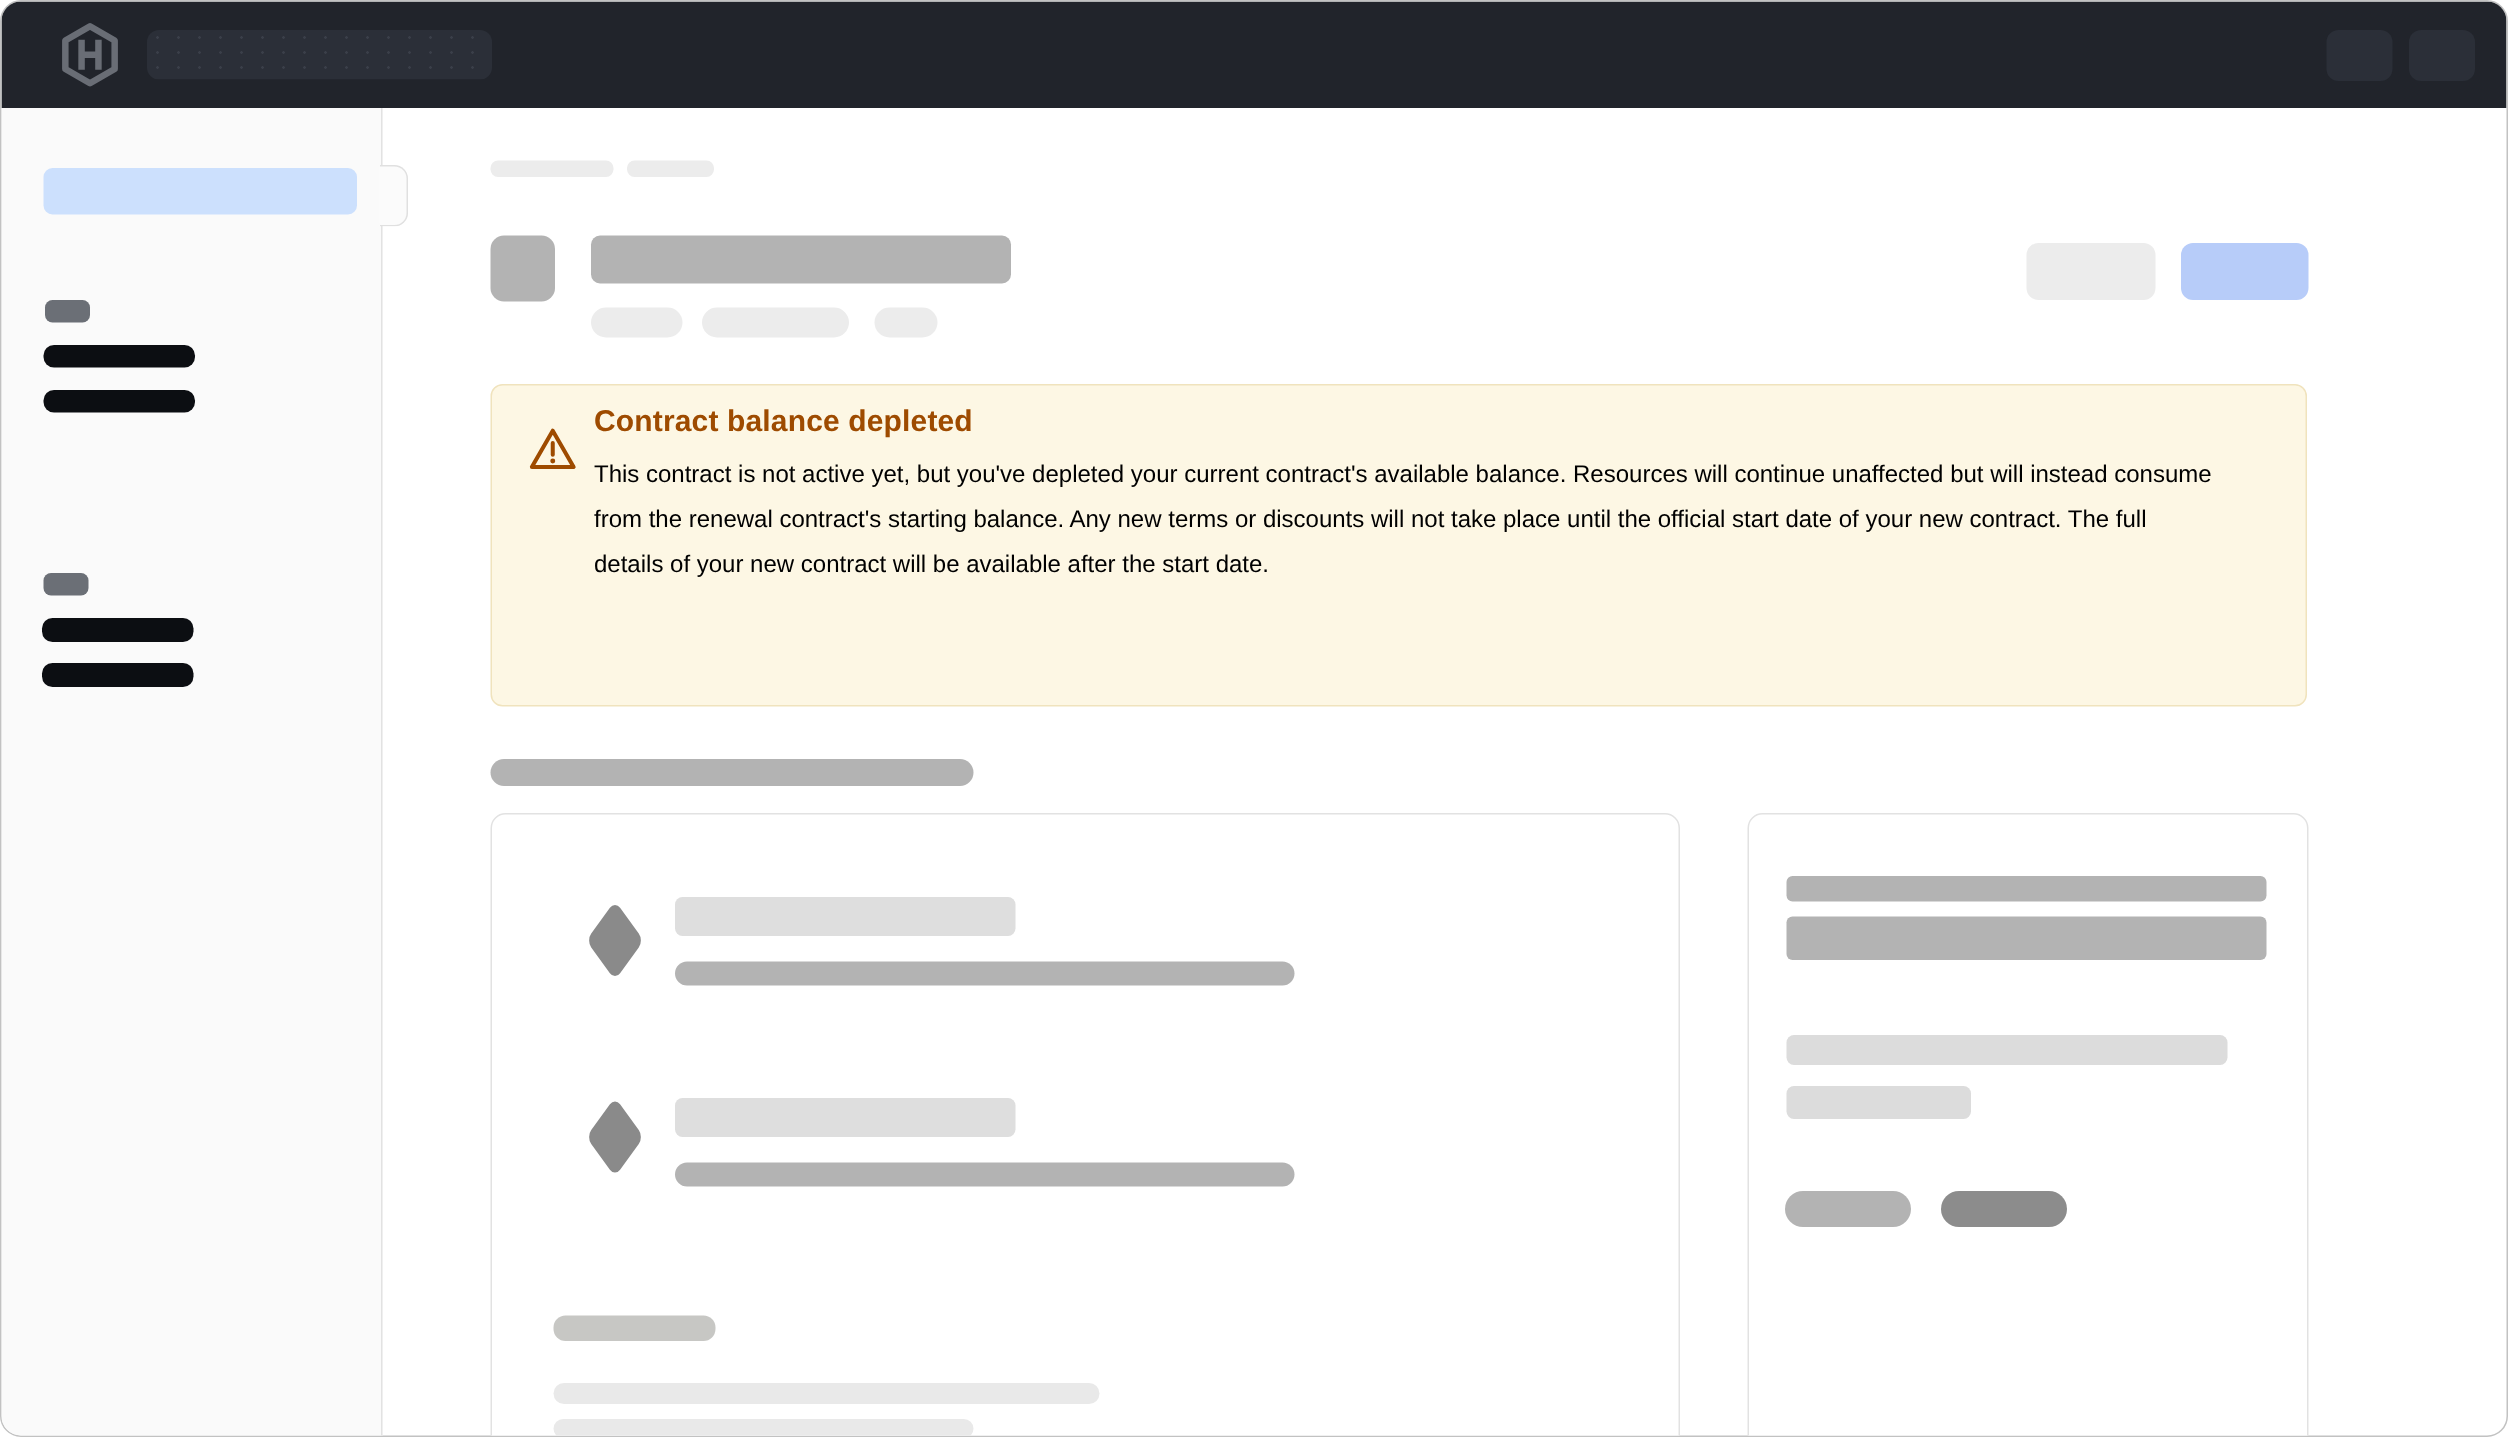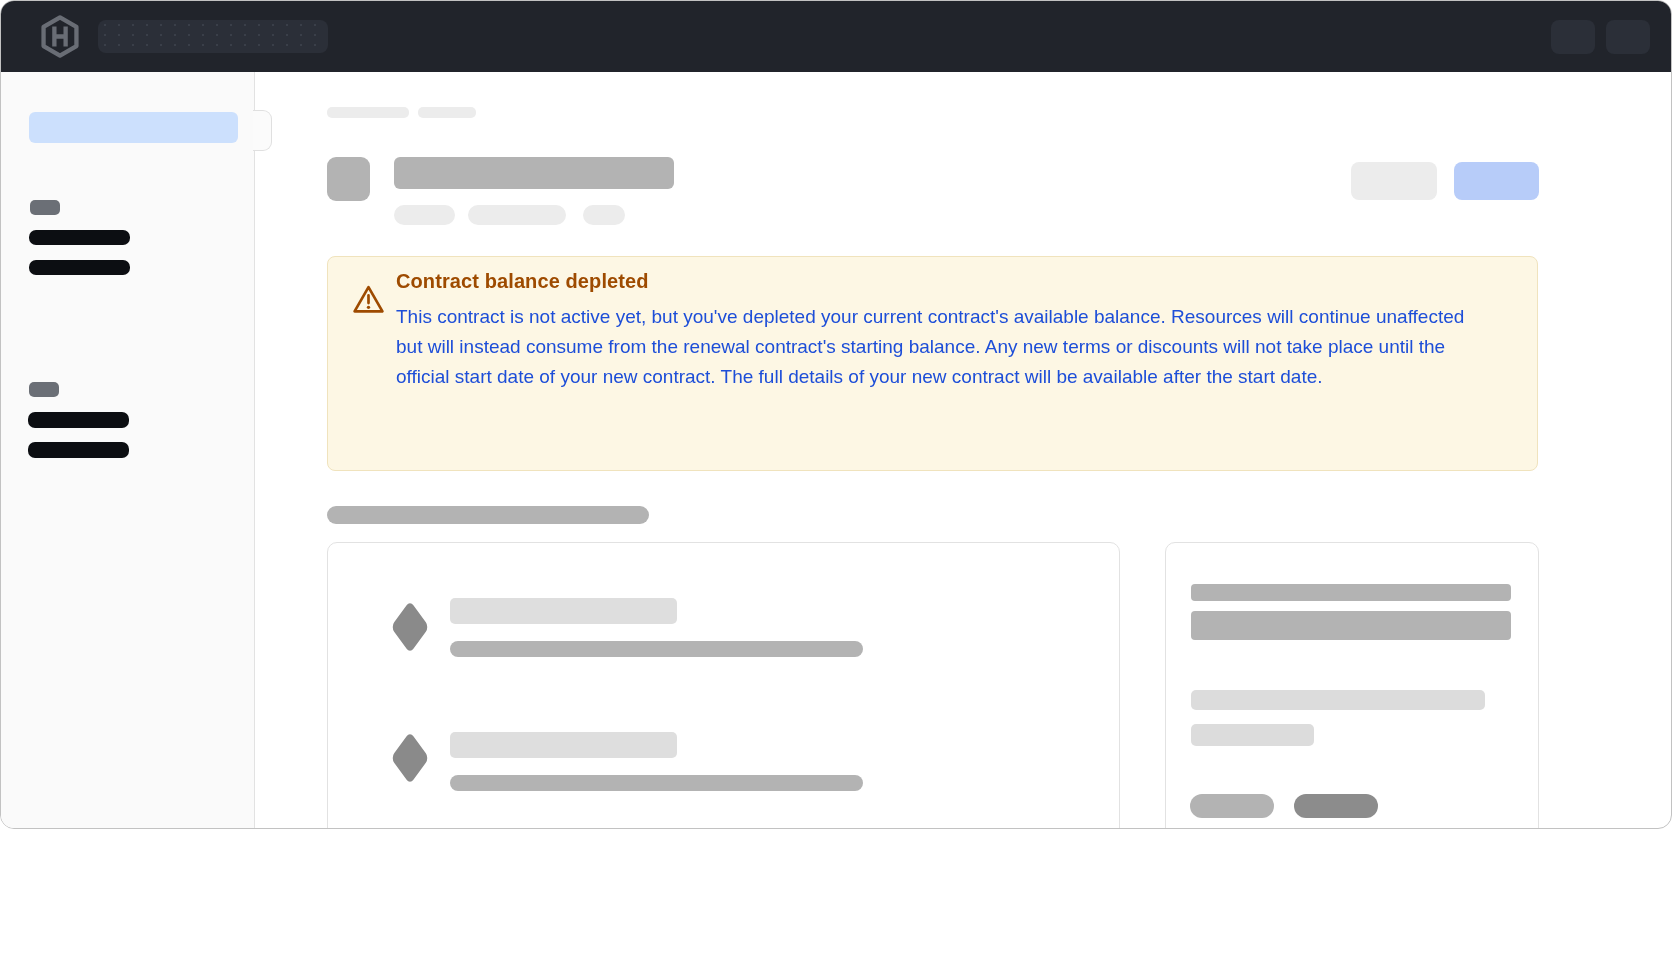--- a/index.html
+++ b/index.html
@@ -1,17 +1,17 @@
 <!DOCTYPE html>
 <html><head>
 <meta charset="utf-8">
 <style>
   html,body{margin:0;padding:0;background:#ffffff;}
   body{font-family:"Liberation Sans","DejaVu Sans",sans-serif;}
-  .stage{position:relative;width:1672px;height:829px;overflow:hidden;background:#fff;}
+  .stage{position:relative;width:1672px;height:958px;overflow:hidden;background:#fff;}
   .window{position:absolute;inset:0;border:1px solid #c2c2c2;border-radius:14px;overflow:hidden;background:#fff;}
 
   
   .topbar{position:absolute;left:0;top:0;width:100%;height:71px;background:#21242b;}
   .logo{position:absolute;left:38px;top:13px;width:42px;height:45px;}
   .nav-ph{position:absolute;left:97px;top:19px;width:230px;height:33px;border-radius:8px;background:#2b2f38;
     background-image:radial-gradient(#3a3f49 1px, transparent 1.2px);background-size:14px 10px;}
   .tb-sq{position:absolute;top:19px;width:44px;height:34px;border-radius:8px;background:#2b2f38;}
   .tb-sq.one{left:1550px;} .tb-sq.two{left:1605px;}
 
@@ -34,21 +34,21 @@
   .badge.b1{left:393px;width:61px;} .badge.b2{left:467px;width:98px;} .badge.b3{left:582px;width:42px;}
   .btn{position:absolute;top:161px;height:38px;border-radius:8px;border:none;cursor:pointer;}
   .btn.secondary{left:1350px;width:86px;background:#ececec;}
   .btn.primary{left:1453px;width:85px;background:#b7ccf9;}
 
   
   .alert{position:absolute;left:326px;top:255px;width:1211px;height:215px;box-sizing:border-box;
     background:#fdf7e4;border:1px solid #f0e3bd;border-radius:8px;}
   .alert-icon{position:absolute;left:24px;top:27px;width:33px;height:31px;}
   .alert-title{position:absolute;left:68px;top:13px;font-size:20px;font-weight:700;color:#9e4b00;letter-spacing:.1px;}
-  .alert-body{position:absolute;left:68px;top:45px;width:1080px;font-size:19px;line-height:30px;color:#1d4ed8;}
+  .alert-body{position:absolute;left:68px;top:45px;width:1080px;font-size:16px;line-height:30px;color:#000000;}
 
   
   .section-bar{position:absolute;left:326px;top:505px;width:322px;height:18px;border-radius:9px;background:#b3b3b3;}
   .card{position:absolute;top:541px;box-sizing:border-box;background:#fff;border:1px solid #e2e2e2;border-radius:10px;}
   .card.left{left:326px;width:793px;height:450px;}
   .card.right{left:1164px;width:374px;height:450px;}
   .diamond{position:absolute;width:34px;height:34px;background:#8a8a8a;border-radius:6px;
     transform:scale(0.8,1.1) rotate(45deg);}
   .d1{left:392px;top:609px;} .d2{left:392px;top:740px;}
   .tl-light{position:absolute;left:449px;width:227px;height:26px;border-radius:5px;background:#dedede;}

